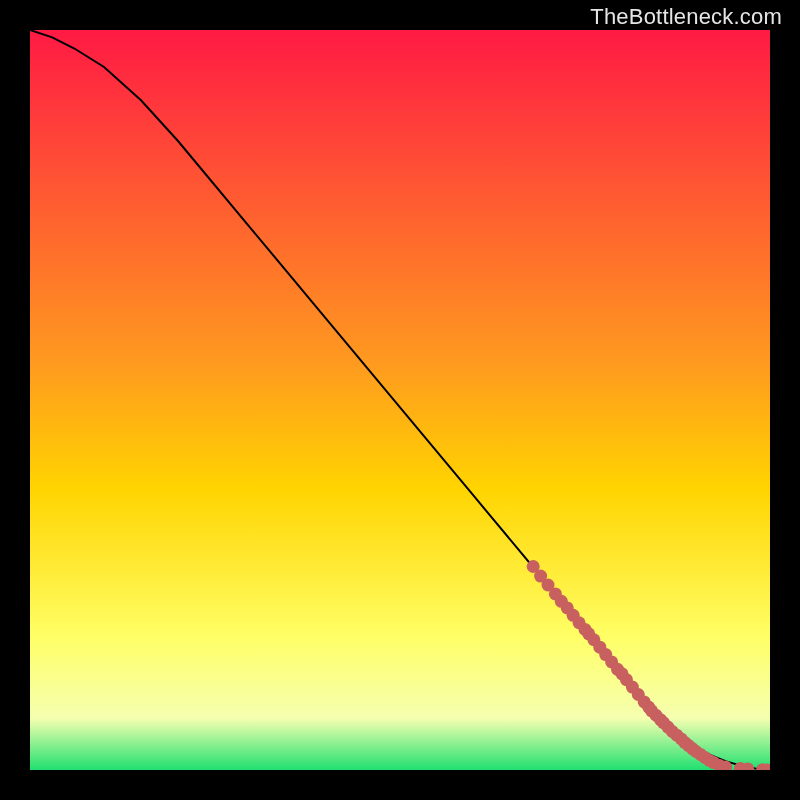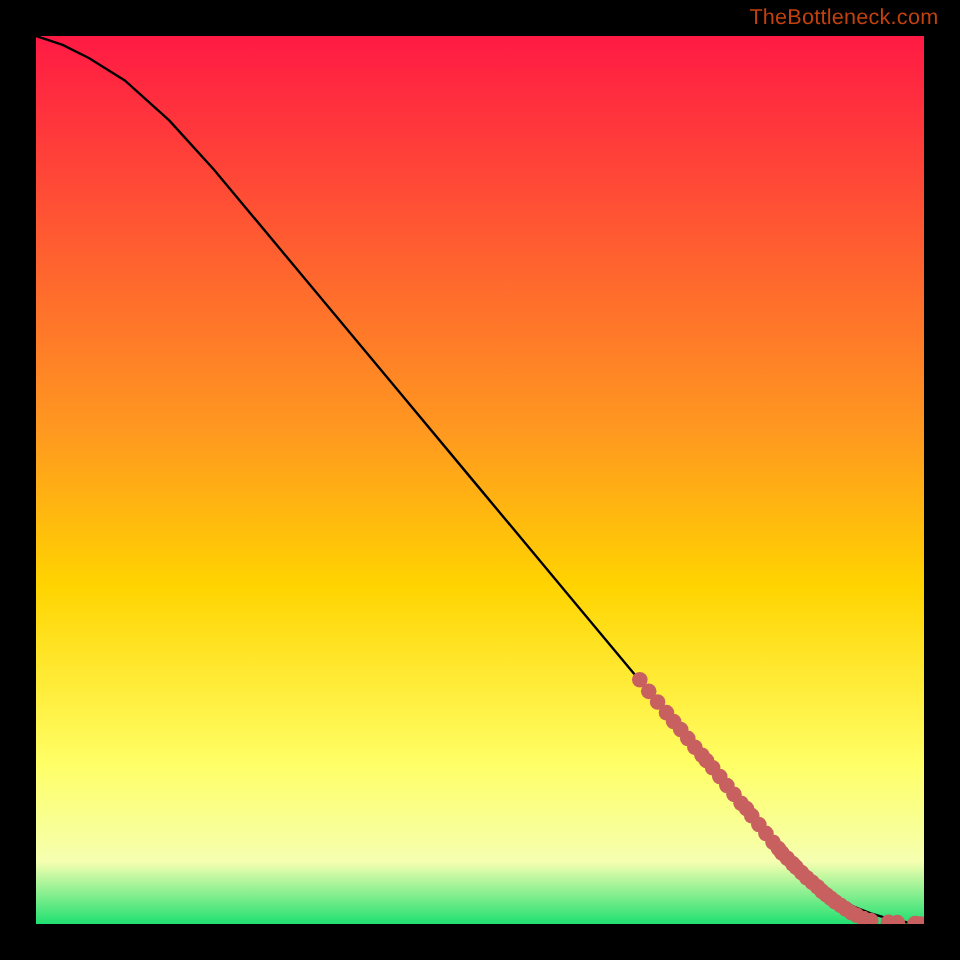--- a/index.html
+++ b/index.html
@@ -16,22 +16,22 @@
     left: 0;
     top: 0;
     width: 800px;
     height: 800px;
     background: #000;
   }
   .watermark {
     position: absolute;
     top: 4px;
     right: 18px;
-    color: #c2410c;
-    font-size: 18px;
+    color: #e5e5e5;
+    font-size: 22px;
     font-weight: 500;
     letter-spacing: 0.2px;
   }
   .plot {
     position: absolute;
     left: 30px;
     top: 30px;
     width: 740px;
     height: 740px;
   }

